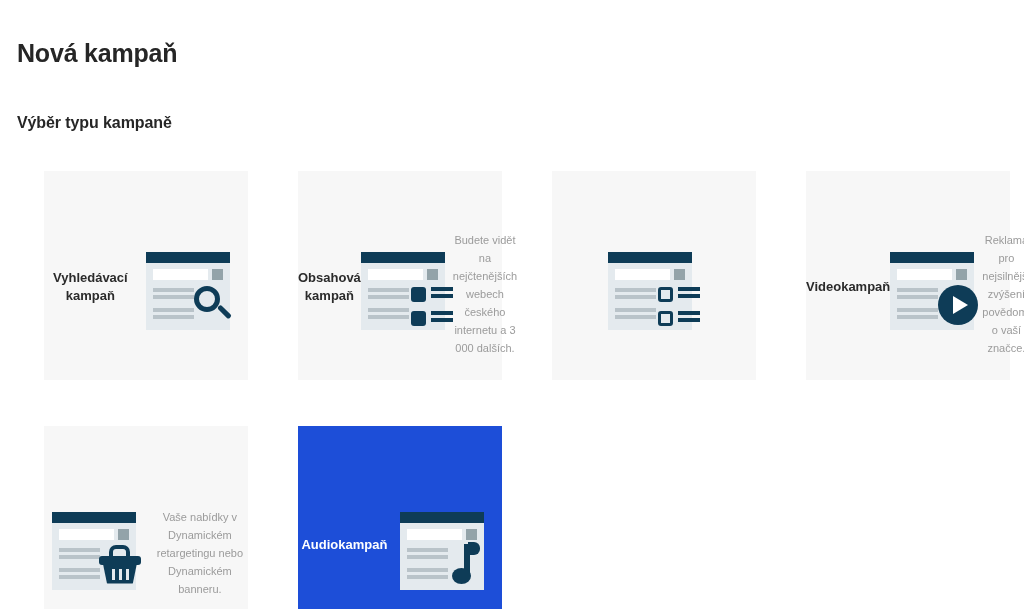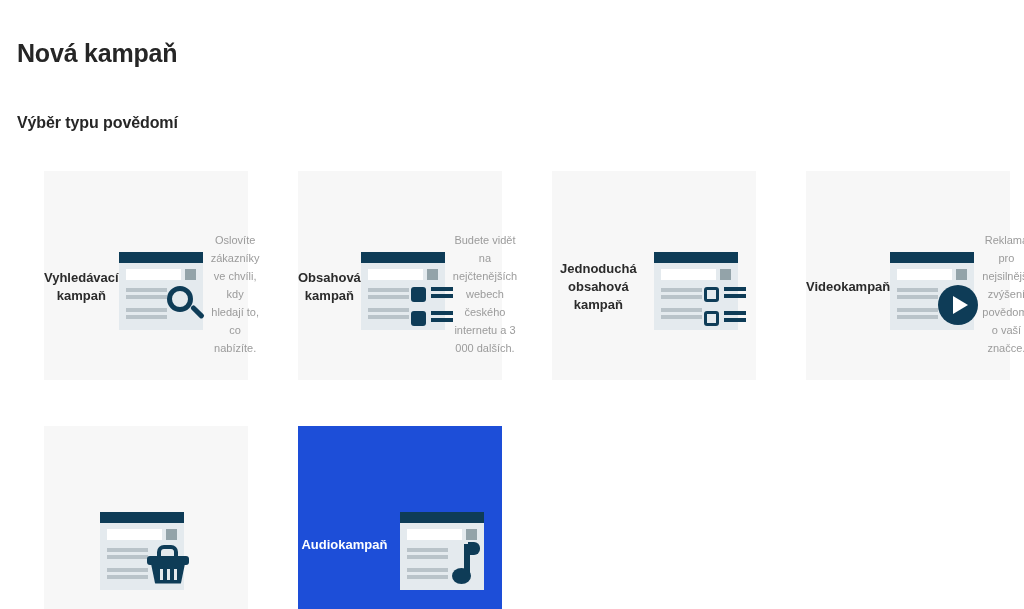--- a/index.html
+++ b/index.html
@@ -321,21 +321,21 @@
   }
   .card.selected .card-desc { color: #ffffff; }
   .card.row2 .card-desc { margin-top: 16px; }
 </style>
 </head>
 <body>
 
 <div class="page">
 
   <h1 class="page-title">Nová kampaň</h1>
-  <h2 class="section-title">Výběr typu povědomí</h2>
+  <h2 class="section-title">Výběr typu kampaně</h2>
 
   <div class="grid">
 
     <div class="card-row">
 
       <div class="card row1">
         <div class="card-title">Vyhledávací kampaň</div>
         <div class="illus-wrap">
           <div class="illus">
             <div class="browser">
@@ -349,21 +349,20 @@
                 <div class="ln"></div>
                   <div class="ln"></div>
               </div>
             </div>
             <div class="magnifier">
               <div class="mag-circle"></div>
               <div class="mag-handle"></div>
             </div>
           </div>
         </div>
-        <div class="card-desc">Oslovíte zákazníky ve chvíli, kdy hledají to, co nabízíte.</div>
       </div>
 
       <div class="card row1">
         <div class="card-title">Obsahová kampaň</div>
         <div class="illus-wrap">
           <div class="illus">
             <div class="browser">
               <div class="browser-bar"></div>
               <div class="url-field"></div>
               <div class="url-square"></div>
@@ -390,21 +389,20 @@
                     <div class="b"></div>
                   </div>
               </div>
             </div>
           </div>
         </div>
         <div class="card-desc">Budete vidět na nejčtenějších webech českého internetu a 3 000 dalších.</div>
       </div>
 
       <div class="card row1">
-        <div class="card-title">Jednoduchá obsahová kampaň</div>
         <div class="illus-wrap">
           <div class="illus">
             <div class="browser">
               <div class="browser-bar"></div>
               <div class="url-field"></div>
               <div class="url-square"></div>
               <div class="lines">
                 <div class="ln"></div>
                   <div class="ln"></div>
                 <div class="gap"></div>
@@ -476,20 +474,21 @@
             <div class="basket">
               <div class="bk-handle"></div>
               <div class="bk-top"></div>
               <div class="bk-body"></div>
               <div class="bk-slat s1"></div>
               <div class="bk-slat s2"></div>
               <div class="bk-slat s3"></div>
             </div>
           </div>
         </div>
+        <div class="card-desc">Vaše nabídky v Dynamickém retargetingu nebo Dynamickém banneru.</div>
       </div>
 
       <div class="card row2 selected">
         <div class="card-title">Audiokampaň</div>
         <div class="illus-wrap">
           <div class="illus">
             <div class="browser">
               <div class="browser-bar"></div>
               <div class="url-field"></div>
               <div class="url-square"></div>

